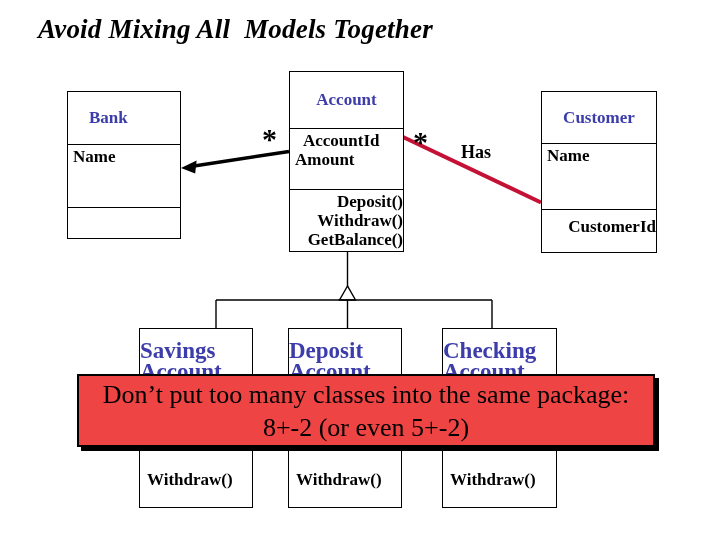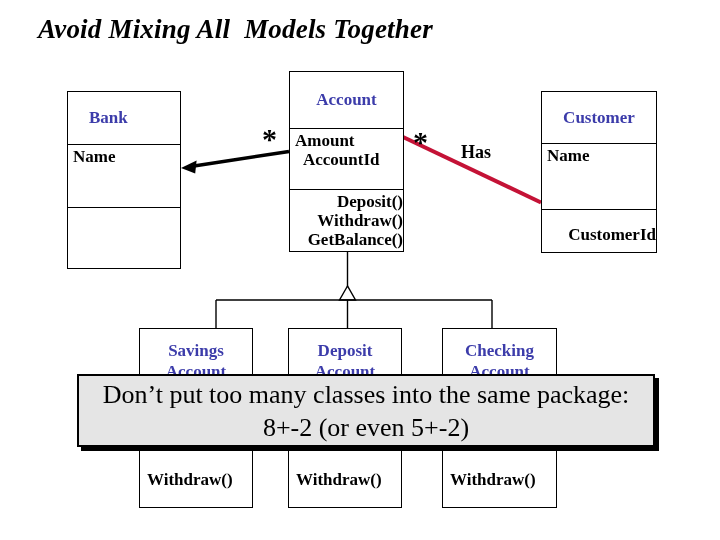--- a/index.html
+++ b/index.html
@@ -24,30 +24,30 @@
   }
   .comp{box-sizing:border-box;}
   .comp + .comp{border-top:1.5px solid #000;}
   .grow{flex:1;text-align:right;}
   .titlecomp{display:flex;align-items:center;justify-content:center;}
   .titlecomp.left{justify-content:flex-start;padding-left:21px;}
   .cname{font-weight:bold;font-size:17px;color:var(--class-name,#3c3caa);}
   .members{padding:2px 0 0 5px;}
   .member{font-weight:bold;font-size:17px;line-height:19px;color:var(--text,#000);white-space:pre;}
   .member.indent{padding-left:8px;}
-  .pad-top{padding-top:15px;}
+  .pad-top{padding-top:7px;}
   .subbox{position:absolute;background:#fff;border:1.5px solid #000;box-sizing:border-box;z-index:2;}
-  .sub-title{padding-top:11px;text-align:center;line-height:21px;font-weight:bold;
-    font-size:17px;color:var(--class-name,#3c3caa);}
+  .sub-title{padding-top:11px;line-height:21px;font-weight:bold;
+    font-size:23px;color:var(--class-name,#3c3caa);}
   .sub-ops{position:absolute;left:7px;top:141px;font-weight:bold;font-size:17px;color:var(--text,#000);}
   .mult{position:absolute;z-index:3;font-weight:bold;font-size:30px;line-height:1;color:var(--text,#000);}
   .has-label{position:absolute;left:461px;top:142px;z-index:3;font-weight:bold;font-size:18px;color:var(--text,#000);text-align:right;}
   .note{
     position:absolute;left:77px;top:374px;width:578px;height:73px;box-sizing:border-box;
-    background:#e5e5e5;border:2px solid #000;box-shadow:4px 4px 0 #000;z-index:10;
+    background:#ef4444;border:2px solid #000;box-shadow:4px 4px 0 #000;z-index:10;
     text-align:center;font-size:26px;line-height:33px;padding-top:2px;color:var(--text,#000);
   }
 </style>
 </head>
 <body>
 
 <div class="slide">
 
   <div class="slide-title">Avoid Mixing All  Models Together</div>
 
@@ -59,37 +59,37 @@
     <line class="assoc-red" x1="403" y1="137" x2="541" y2="202.5"></line>
 
     <line class="thin" x1="347.5" y1="252" x2="347.5" y2="287"></line>
     <polygon class="gen-triangle" points="347.5,286 339.5,300 355.5,300"></polygon>
     <line class="thin" x1="216" y1="300" x2="492" y2="300"></line>
     <line class="thin" x1="216" y1="300" x2="216" y2="329"></line>
     <line class="thin" x1="347.5" y1="300" x2="347.5" y2="329"></line>
     <line class="thin" x1="492" y1="300" x2="492" y2="329"></line>
   </svg>
 
-  <div class="ubox" style="left:67px;top:91px;width:114px;height:178px">
+  <div class="ubox" style="left:67px;top:91px;width:114px;height:148px">
     <div class="comp titlecomp left" style="height:52px">
       <span class="cname">Bank</span>
     </div>
     <div class="comp members" style="height:63px">
       <div class="member">Name</div>
     </div>
     <div class="comp grow"></div>
   </div>
 
   <div class="ubox" style="left:289px;top:71px;width:115px;height:181px">
     <div class="comp titlecomp" style="height:56px">
       <span class="cname">Account</span>
     </div>
     <div class="comp members" style="height:61px">
+      <div class="member indent">AccountId</div>
       <div class="member">Amount</div>
-      <div class="member indent">AccountId</div>
     </div>
     <div class="comp members grow">
       <div class="member">Deposit()</div>
       <div class="member">Withdraw()</div>
       <div class="member">GetBalance()</div>
     </div>
   </div>
 
   <div class="ubox" style="left:541px;top:91px;width:116px;height:162px">
     <div class="comp titlecomp" style="height:51px">

